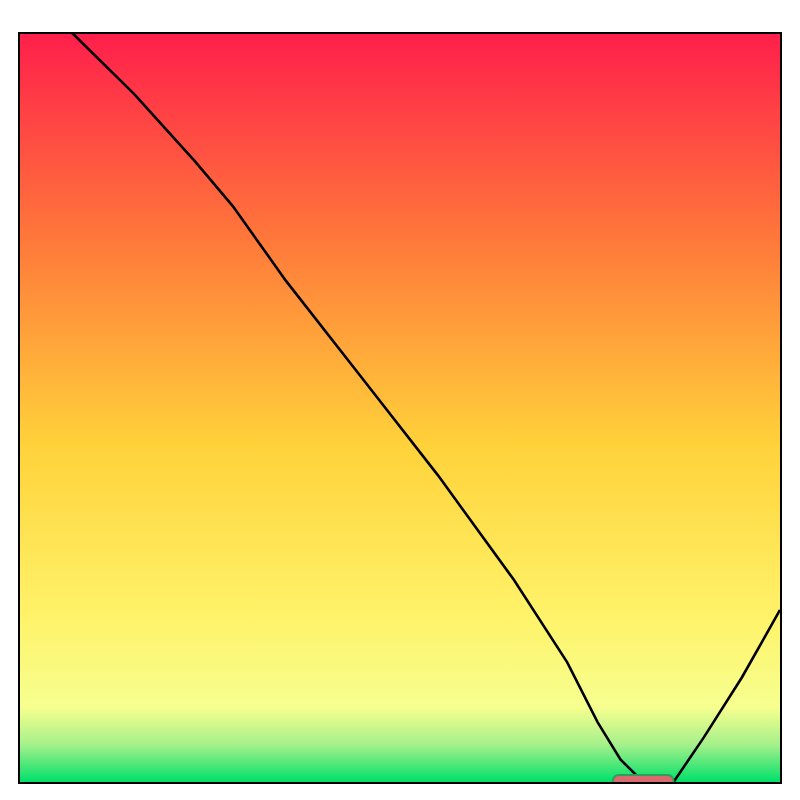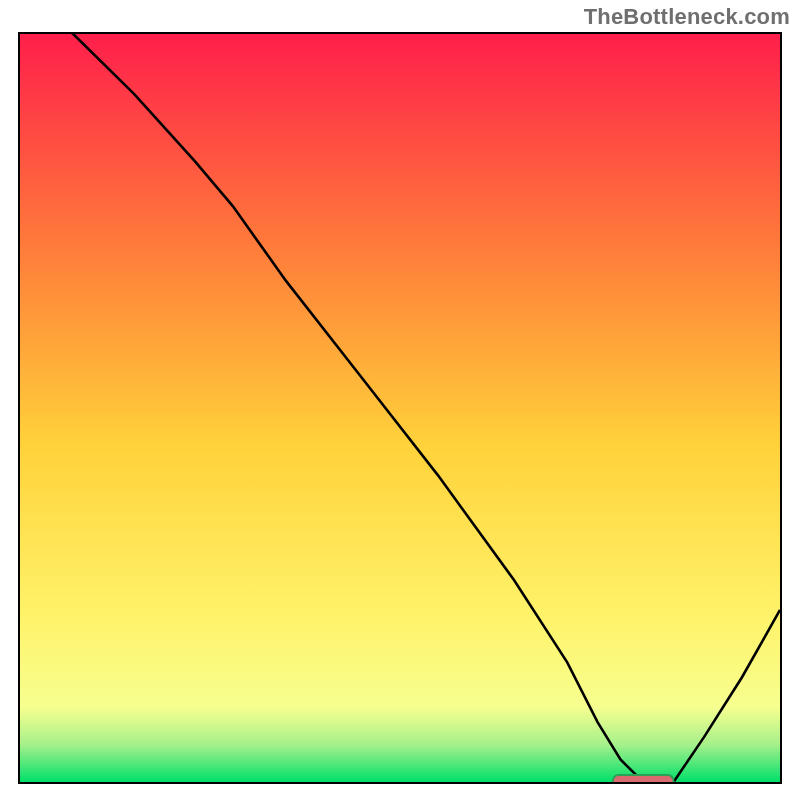--- a/index.html
+++ b/index.html
@@ -37,21 +37,20 @@
   .plot svg {
     display: block;
     width: 100%;
     height: 100%;
   }
 </style>
 </head>
 <body>
 
 <div class="wrap">
-  <div class="watermark">TheBottleneck.com</div>
 
   <div class="plot">
     <svg viewBox="0 0 764 752" preserveAspectRatio="none">
       <defs>
         <linearGradient id="bg" x1="0" y1="0" x2="0" y2="1">
           <stop id="g0" offset="0%" stop-color="#ff1f4b"></stop>
           <stop id="g1" offset="28%" stop-color="#ff7a3a"></stop>
           <stop id="g2" offset="55%" stop-color="#ffd23a"></stop>
           <stop id="g3" offset="78%" stop-color="#fff36a"></stop>
           <stop id="g4" offset="90%" stop-color="#f6ff8f"></stop>

